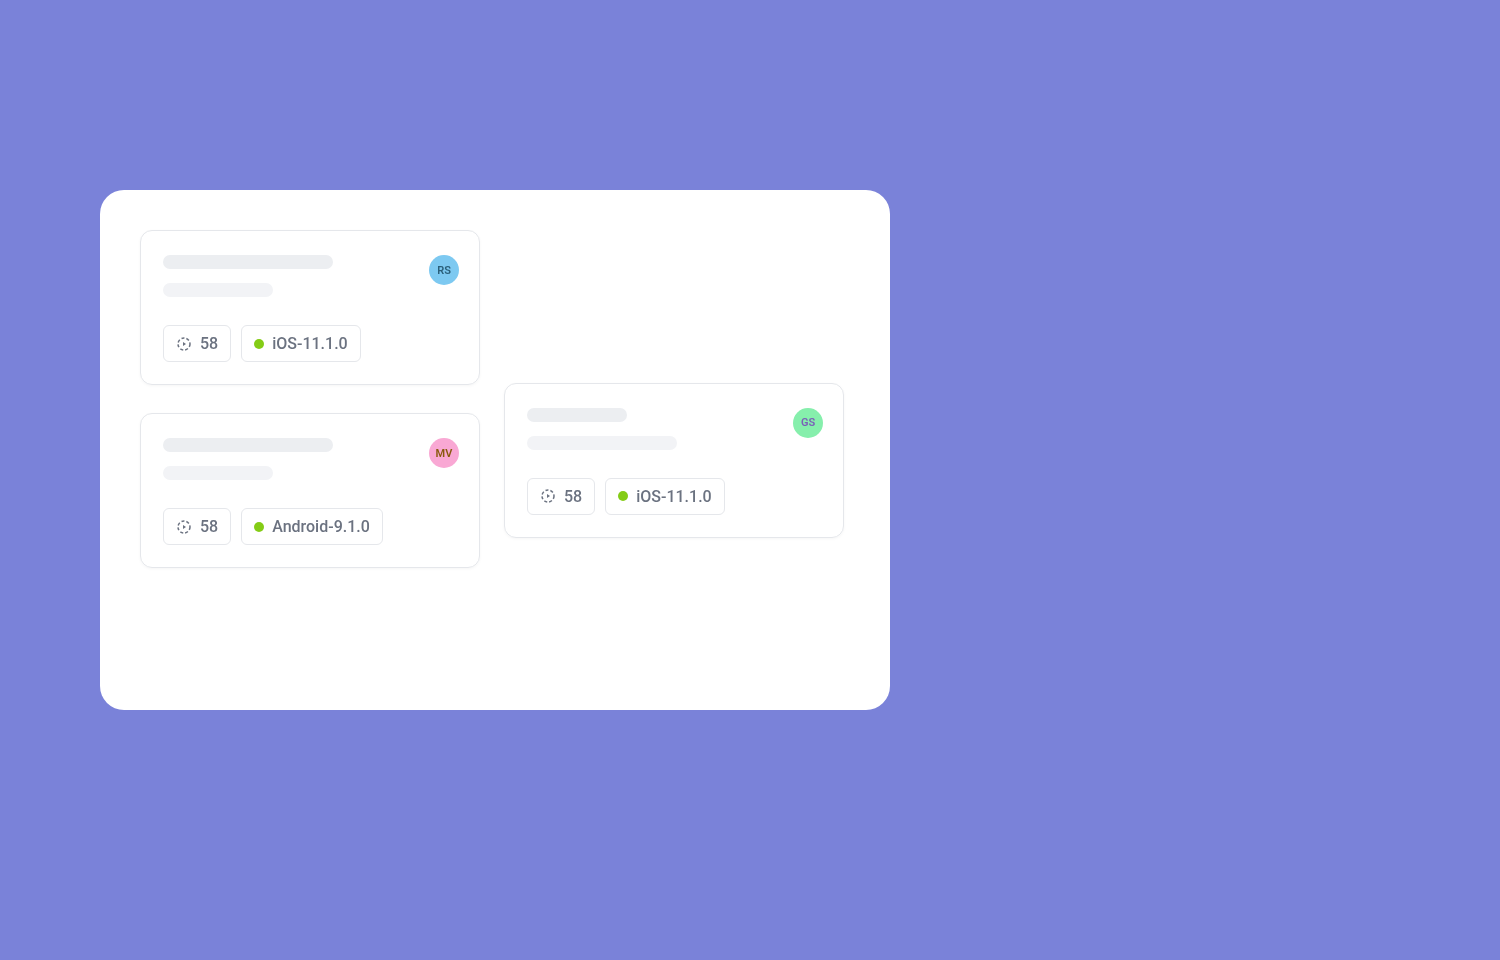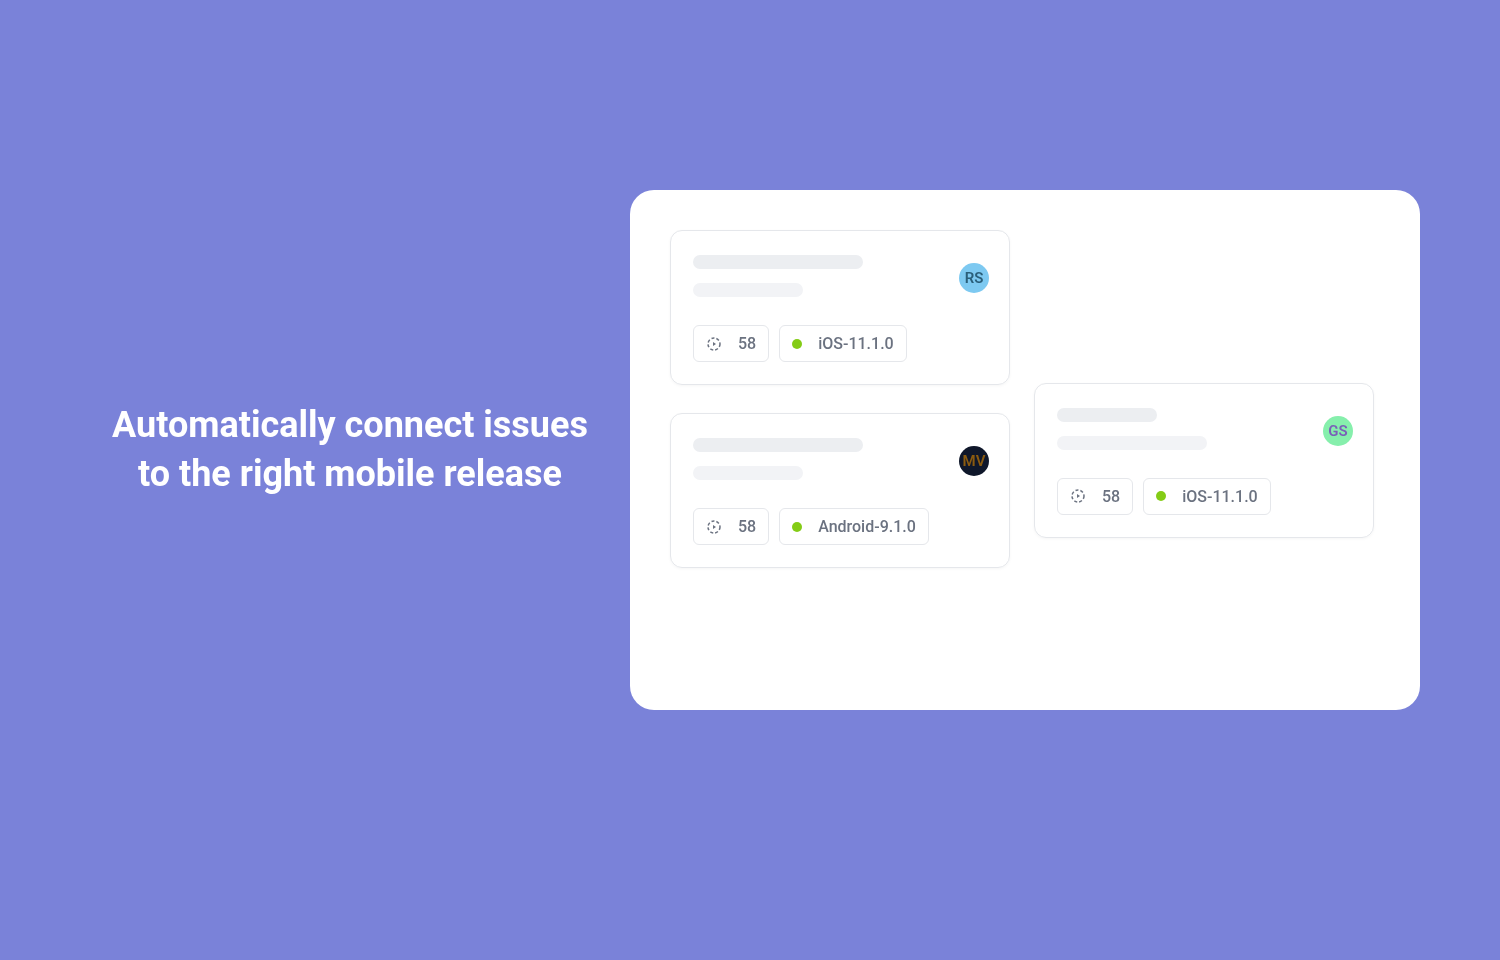--- a/index.html
+++ b/index.html
@@ -52,42 +52,42 @@
       background: #eceef1;
       height: 14px;
       border-radius: 7px;
     }
     .skel1 { width: 170px; margin-bottom: 14px; }
     .skel2 { width: 110px; margin-bottom: 28px; background: #f2f3f6; }
     .skel1b { width: 100px; margin-bottom: 14px; }
     .skel2b { width: 150px; margin-bottom: 28px; background: #f2f3f6; }
     .avatar {
       position: absolute;
-      top: 32px;
+      top: 24px;
       right: 20px;
       width: 30px;
       height: 30px;
       border-radius: 50%;
       display: flex;
       align-items: center;
       justify-content: center;
-      font-size: 15px;
+      font-size: 11px;
       font-weight: 600;
     }
     .avatar-blue { background: #7dc9f1; color: #2a5f7a; }
-    .avatar-orange { background: #0f172a; color: #8a5a0f; }
+    .avatar-orange { background: #f9a8d4; color: #8a5a0f; }
     .avatar-purple { background: #86efac; color: #7a5fb8; }
     .badges { display: flex; gap: 10px; }
     .badge {
       border: 1px solid #e5e7eb;
       border-radius: 6px;
       padding: 8px 12px;
       display: flex;
       align-items: center;
-      gap: 16px;
+      gap: 8px;
       font-size: 16px;
       color: #6b7280;
       font-weight: 500;
     }
     .cycle-icon {
       width: 16px;
       height: 16px;
       display: inline-block;
     }
     .dot {
@@ -95,21 +95,20 @@
       height: 10px;
       border-radius: 50%;
       background: #84cc16;
       display: inline-block;
     }
   </style>
 </head>
 <body>
 
 <div class="container">
-  <div class="headline">Automatically connect issues to the right mobile release</div>
 
   <div class="panel">
     <div class="col-left">
 
       <div class="card">
         <div class="avatar avatar-blue">
           <span>RS</span>
         </div>
         <div class="skel-line skel1"></div>
         <div class="skel-line skel2"></div>

